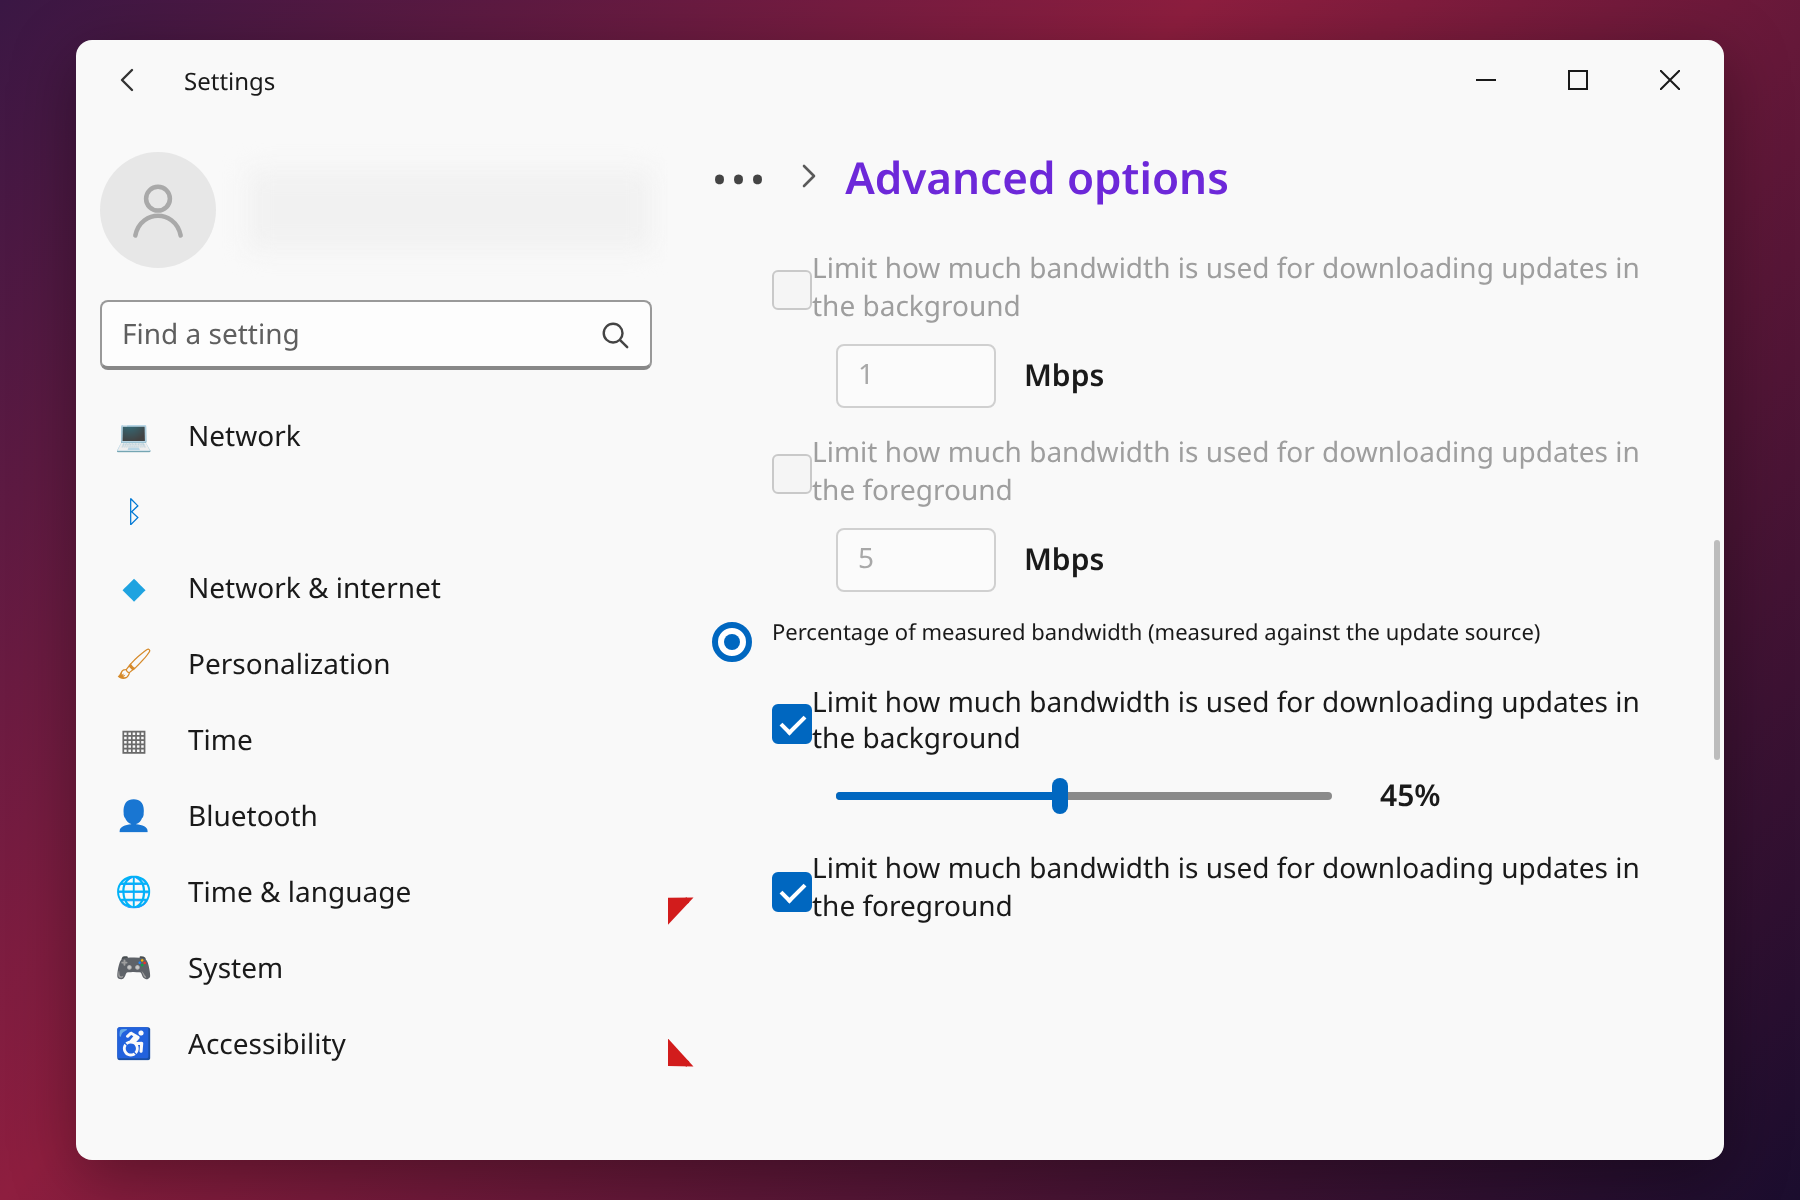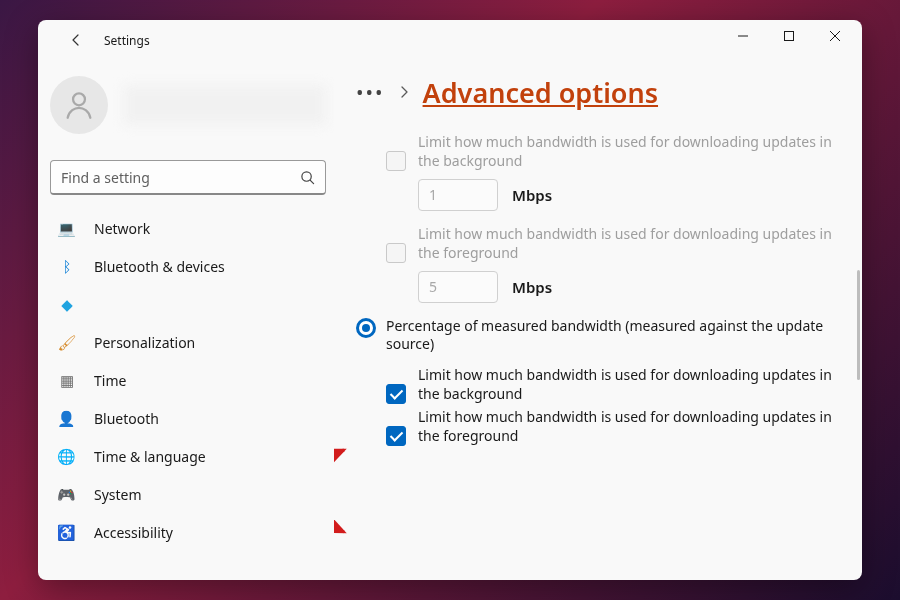--- a/index.html
+++ b/index.html
@@ -22,22 +22,23 @@
   box-shadow: 0 8px 32px rgba(0,0,0,.35);
   display: flex;
   flex-direction: column;
   overflow: hidden;
   position: relative;
 }
 
 .titlebar {
   height: 40px;
   display: flex;
+  align-items: center;
   justify-content: space-between;
-  padding: 0 4px 0 24px;
+  padding: 0 4px 0 12px;
   flex-shrink: 0;
 }
 .titlebar-left { display: flex; align-items: center; gap: 14px; }
 .back-btn { width: 28px; height: 28px; display: flex; align-items: center; justify-content: center; color: #333; cursor: pointer; }
 .app-title { font-size: 12px; color: #1a1a1a; }
 .win-controls { display: flex; }
 .win-btn { width: 46px; height: 32px; display: flex; align-items: center; justify-content: center; color: #1a1a1a; cursor: pointer; }
 
 .body-row { flex: 1; display: flex; overflow: hidden; }
 
@@ -46,39 +47,39 @@
   padding: 8px 4px 0 8px;
   display: flex;
   flex-direction: column;
   overflow-y: auto;
 }
 .profile { display: flex; align-items: center; gap: 16px; padding: 8px 4px 16px 4px; }
 .avatar { width: 58px; height: 58px; border-radius: 50%; background: #e7e7e7; display: flex; align-items: center; justify-content: center; }
 .avatar svg { opacity: .55; }
 .name-block { flex: 1; height: 40px; background: #f1f1f1; filter: blur(6px); border-radius: 2px; }
 
-.search-wrap { border: 1px solid #999; border-bottom: 2px solid #888; border-radius: 4px; background: #fdfdfd; height: 33px; display: flex; align-items: center; padding: 16px 10px; margin: 10px 4px 14px 4px; }
+.search-wrap { border: 1px solid #999; border-bottom: 2px solid #888; border-radius: 4px; background: #fdfdfd; height: 33px; display: flex; align-items: center; padding: 16px 10px; margin: 0 4px 14px 4px; }
 .search-wrap input { flex: 1; border: none; outline: none; background: transparent; font-size: 14px; color: #333; }
 .search-wrap input::placeholder { color: #5f5f5f; }
 .search-icon { display: flex; }
 
 .nav { display: flex; flex-direction: column; }
 .nav-item { display: flex; align-items: center; gap: 18px; height: 38px; padding: 0 12px; border-radius: 4px; cursor: pointer; font-size: 14px; color: #1a1a1a; }
 .nav-icon { width: 18px; height: 18px; display: flex; align-items: center; justify-content: center; font-size: 15px; }
 
 .content { flex: 1; padding: 2px 10px 0 0; overflow: hidden; position: relative; }
 .scroll-area { height: 100%; overflow-y: auto; padding-left: 22px; padding-right: 14px; }
 
 .breadcrumb { display: flex; align-items: center; gap: 14px; margin: 12px 0 22px 0; }
 .ellipsis { font-size: 20px; letter-spacing: 2px; color: #444; cursor: pointer; }
 .chev { color: #666; }
-.page-title { font-size: 27px; font-weight: 600; color: #c2410c; text-decoration: underline; }
+.page-title { font-size: 22px; font-weight: 600; color: #6d28d9; }
 
 .option-row { margin-bottom: 4px; }
-.check-row { display: flex; align-items: flex-end; gap: 12px; padding-left: 30px; }
+.check-row { display: flex; align-items: center; padding-left: 30px; }
 .check-row.noindent { padding-left: 30px; }
 .checkbox {
   width: 20px; height: 20px; border: 1px solid #9a9a9a; border-radius: 3px; flex-shrink: 0;
   background: #fbfbfb; cursor: pointer; display: flex; align-items: center; justify-content: center; margin-top: 1px;
 }
 .checkbox.disabled { border-color: #c9c9c9; background: #f5f5f5; cursor: default; }
 .checkbox.checked { background: #0067c0; border-color: #0067c0; }
 .checkbox.checked::after { content: ""; width: 5px; height: 10px; border: solid #fff; border-width: 0 2px 2px 0; transform: rotate(45deg); margin-top: -2px; }
 .check-label { font-size: 14px; color: #1a1a1a; line-height: 1.35; }
 .check-label.disabled { color: #9e9e9e; }
@@ -86,21 +87,21 @@
 .mbps-row { display: flex; align-items: center; gap: 14px; padding-left: 62px; margin: 8px 0 14px 0; }
 .mbps-input { width: 80px; height: 32px; border: 1px solid #d0d0d0; border-radius: 4px; padding: 0 10px; font-size: 14px; color: #a8a8a8; background: #fbfbfb; }
 .mbps-label { font-size: 15px; font-weight: 600; color: #1a1a1a; text-align: center; }
 
 .radio-row { display: flex; align-items: flex-start; gap: 10px; margin: 4px 0 12px 0; }
 .radio {
   width: 20px; height: 20px; border-radius: 50%; border: 3px solid #0067c0; flex-shrink: 0;
   display: flex; align-items: center; justify-content: center; cursor: pointer; margin-top: 1px; background: #fff;
 }
 .radio::after { content: ""; width: 8px; height: 8px; border-radius: 50%; background: #0067c0; }
-.radio-label { font-size: 14px; color: #1a1a1a; line-height: 1.35; }
+.radio-label { font-size: 11px; color: #1a1a1a; line-height: 1.35; }
 
 .slider-row { display: flex; align-items: center; gap: 24px; padding-left: 62px; margin: 8px 0 18px 0; }
 .slider { position: relative; width: 248px; height: 18px; cursor: pointer; }
 .track { position: absolute; top: 7px; left: 0; right: 0; height: 4px; background: #8a8a8a; border-radius: 2px; }
 .fill { position: absolute; top: 7px; left: 0; height: 4px; background: #0067c0; border-radius: 2px; }
 .thumb { position: absolute; top: 0; width: 8px; height: 18px; background: #0067c0; border-radius: 4px; transform: translateX(-50%); }
 .pct { font-size: 15px; font-weight: 600; color: #1a1a1a; min-width: 44px; }
 
 .scrollbar-ind { position: absolute; right: 2px; top: 210px; width: 3px; height: 110px; background: #bdbdbd; border-radius: 2px; }
 
@@ -162,24 +163,24 @@
         </span>
       </div>
 
       <div class="nav" id="nav">
           <div class="nav-item">
             <span class="nav-icon" style="color: rgb(0, 120, 212);">💻</span>
             <span>Network</span>
           </div>
           <div class="nav-item">
             <span class="nav-icon" style="color: rgb(0, 120, 212);">ᛒ</span>
-            <span>Bluetooth &amp; devices</span>
           </div>
           <div class="nav-item">
             <span class="nav-icon" style="color: rgb(31, 163, 224);">◆</span>
+            <span>Network &amp; internet</span>
           </div>
           <div class="nav-item">
             <span class="nav-icon" style="color: rgb(214, 138, 42);">🖌</span>
             <span>Personalization</span>
           </div>
           <div class="nav-item">
             <span class="nav-icon" style="color: rgb(106, 106, 106);">▦</span>
             <span>Time</span>
           </div>
           <div class="nav-item">
@@ -238,20 +239,28 @@
 
         <div class="radio-row">
           <div class="radio"></div>
           <div class="radio-label">Percentage of measured bandwidth (measured against the update source)</div>
         </div>
 
         <div class="option-row">
           <div class="check-row noindent">
             <div class="checkbox checked"></div>
             <div class="check-label">Limit how much bandwidth is used for downloading updates in the background</div>
+          </div>
+          <div class="slider-row">
+            <div class="slider">
+              <div class="track"></div>
+              <div class="fill" id="fill-bg" style="width: 45%;"></div>
+              <div class="thumb" id="thumb-bg" style="left: 45%;"></div>
+            </div>
+            <div class="pct">45%</div>
           </div>
         </div>
 
         <div class="option-row">
           <div class="check-row noindent">
             <div class="checkbox checked"></div>
             <div class="check-label">Limit how much bandwidth is used for downloading updates in the foreground</div>
           </div>
         </div>
 

